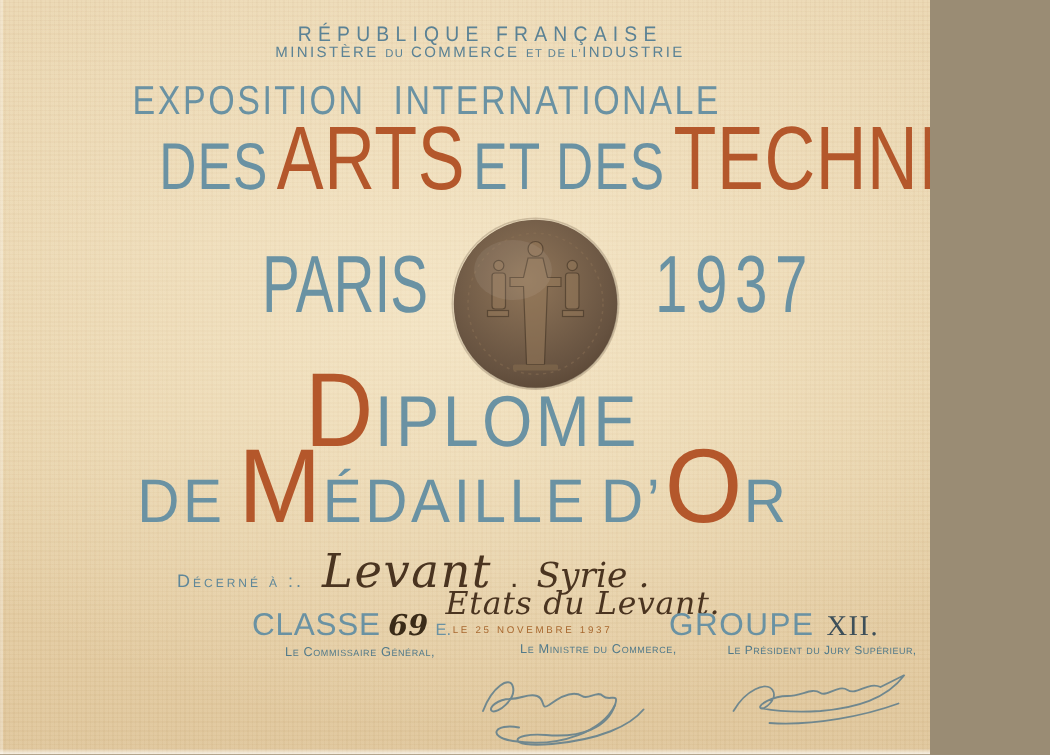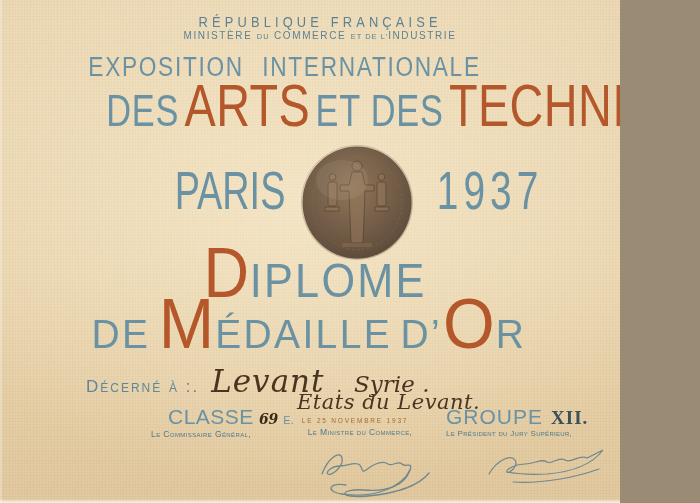--- a/index.html
+++ b/index.html
@@ -50,38 +50,38 @@
   
   .medaille{left:0;right:22px;top:289px;padding-left:19px;}
   .medaille .row{display:flex;align-items:baseline;justify-content:center;gap:9px;}
   .medaille .cx{transform:scaleX(.95);}
   .medaille .big{font-size:70px;letter-spacing:0;}
   .medaille .mid{font-size:41px;letter-spacing:2.5px;}
   .medaille .tight{margin-left:-8px;}
   
   .awarded{left:86px;top:366px;text-align:left;}
   .awarded .row{display:flex;align-items:baseline;gap:12px;}
-  .awarded .label{font-size:17px;letter-spacing:2px;color:#5f8799;font-variant:small-caps;}
+  .awarded .label{font-size:12px;letter-spacing:2px;color:#5f8799;font-variant:small-caps;margin-left:32px;}
   .script{font-family:"DejaVu Serif",serif;font-style:italic;color:#4a3420;}
   .awarded .name{font-size:31px;letter-spacing:1px;}
   .awarded .sep{font-size:20px;color:#4a3420;}
   .awarded .region{font-size:23px;}
   .origin{left:297px;top:392px;font-size:21px;text-align:left;letter-spacing:0.5px;}
   
   .classe{left:151px;top:406px;text-align:left;}
   .classe .row{display:flex;align-items:baseline;gap:5px;margin-left:17px;}
   .classe .lbl{font-size:21px;letter-spacing:0.5px;color:#6a92a3;}
-  .classe .val{font-family:"DejaVu Serif",serif;font-style:italic;font-weight:bold;font-size:14px;color:#3a2b18;}
+  .classe .val{font-family:"DejaVu Serif",serif;font-style:italic;font-weight:bold;font-size:19px;color:#3a2b18;}
   .classe .suf{font-size:11px;color:#6a92a3;}
   .groupe{left:446px;top:406px;text-align:left;}
   .groupe .row{display:flex;align-items:baseline;gap:8px;}
   .groupe .lbl{font-size:21px;letter-spacing:1px;color:#6a92a3;}
-  .groupe .val{font-family:"Liberation Serif",serif;font-weight:bold;font-size:19px;color:#3d4f59;letter-spacing:1px;}
+  .groupe .val{font-family:"Liberation Serif",serif;font-weight:normal;font-size:19px;color:#3d4f59;letter-spacing:1px;}
   .datefield{left:280px;width:150px;top:418px;font-size:6.5px;letter-spacing:1.8px;color:#a8682f;}
-  .signatory{font-variant:small-caps;color:#527a8a;}
+  .signatory{font-variant:small-caps;color:#527a8a;margin-left:39px;}
   .sig-left{left:151px;top:430px;font-size:8.5px;letter-spacing:0.4px;text-align:left;}
   .sig-center{left:280px;width:160px;top:428px;font-size:8.5px;letter-spacing:0.4px;}
   .sig-right{left:446px;top:430px;font-size:8px;letter-spacing:0.3px;text-align:left;}
   .sigsvg{position:absolute;}
   .sig1{left:292px;top:440px;}
   .sig2{left:477px;top:446px;}
   
   .edge-bottom{position:absolute;left:0;right:0;bottom:0;height:4px;background:linear-gradient(rgba(255,255,255,0.05),rgba(255,255,255,0.8));}
   .edge-left{position:absolute;left:0;top:0;bottom:0;width:2px;background:rgba(255,255,255,0.30);}
 </style>

